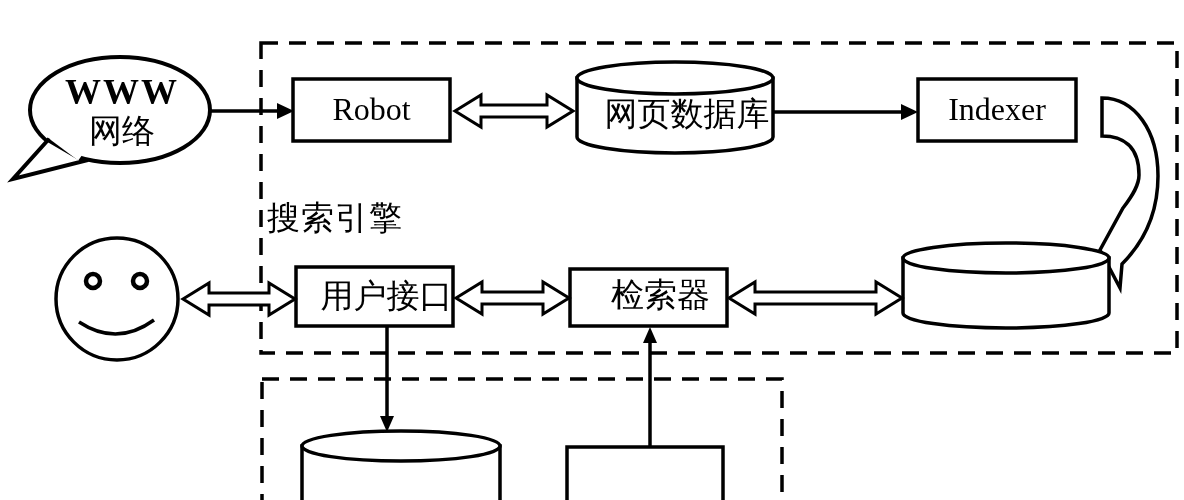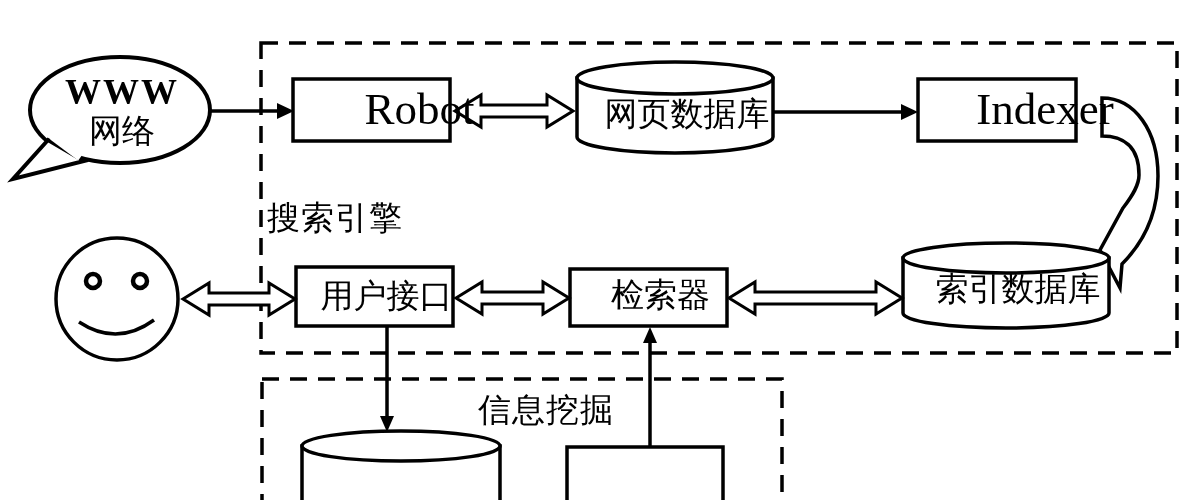--- a/index.html
+++ b/index.html
@@ -26,21 +26,21 @@
     position: absolute;
     display: flex;
     align-items: center;
     justify-content: center;
     text-align: center;
     line-height: 1.1;
     color: #000;
     white-space: nowrap;
   }
   .cn  { font-size: 33px; padding-left: 12px; }
-  .lat { font-size: 45px; padding-left: 48px; }
+  .lat { font-size: 32px; }
   .bubble-lines { flex-direction: column; }
   .bubble-line1 { font-size: 36px; font-weight: bold; letter-spacing: 2px; }
   .bubble-line2 { font-size: 33px; }
   .zone-lbl { font-size: 33px; letter-spacing: 1px; }
 </style>
 </head>
 <body>
 
 <div class="canvas">
 
@@ -124,19 +124,17 @@
   <div class="lbl cn" style="left:577px; top:50px; width:196px; height:56px;">网页数据库</div>
 
   <div class="lbl lat" style="left:918px; top:43px; width:158px; height:62px;text-align:right;">Indexer</div>
 
   <div class="lbl zone-lbl" style="left:273px; top:163px; width:124px; height:38px;">搜索引擎</div>
 
   <div class="lbl cn" style="left:296px; top:231px; width:157px; height:59px;font-family:Liberation Serif, serif;">用户接口</div>
 
   <div class="lbl cn" style="left:570px; top:233px; width:157px; height:53px;">检索器</div>
 
-  <div class="lbl cn" style="left:903px; top:228px; width:206px; height:50px;">索引数据库</div>
 
-  <div class="lbl zone-lbl" style="left:483px; top:355px; width:126px; height:38px;">信息挖掘</div>
 
 
 
 </div>
 
 </body></html>

